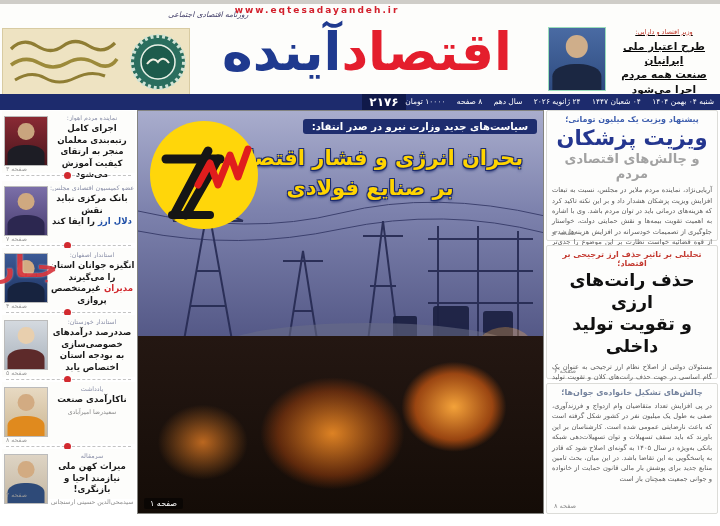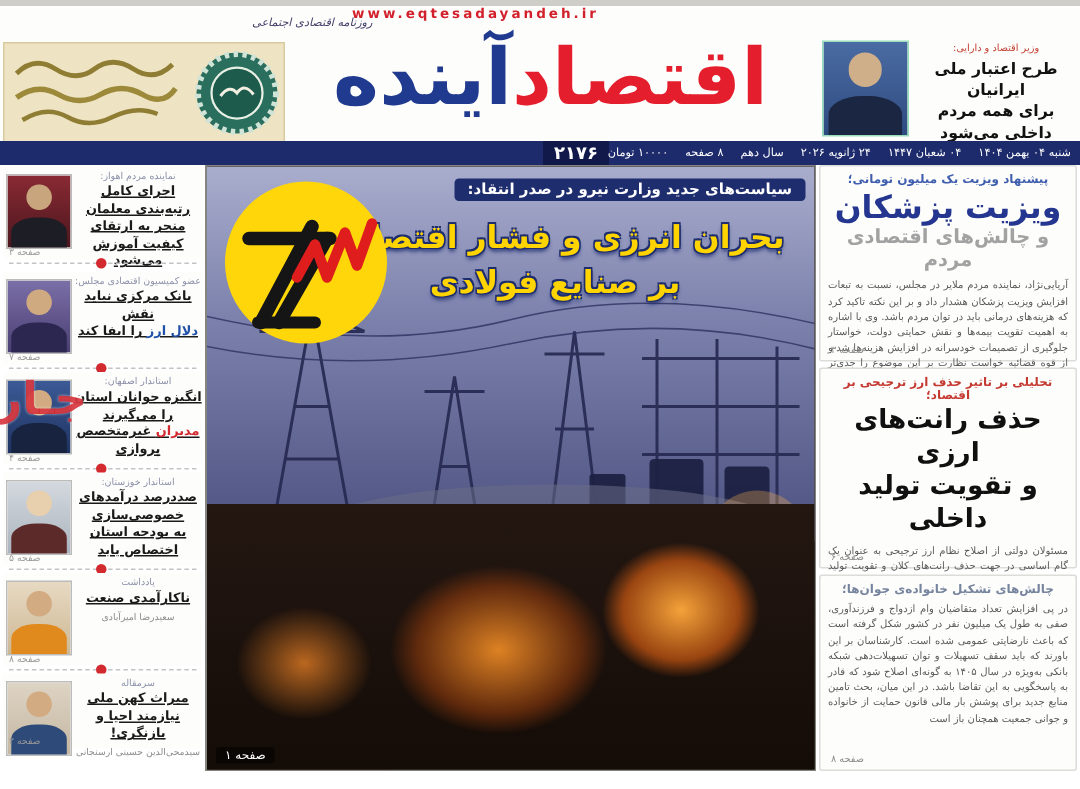--- a/index.html
+++ b/index.html
@@ -20,38 +20,38 @@
   .medallion { position:absolute; left:126px; top:4px; }
   .logo { position:absolute; left:188px; top:8px; width:358px; height:80px;
     display:flex; align-items:center; justify-content:center; direction:rtl;
     font-weight:bold; font-size:52px; letter-spacing:-2px; line-height:1; white-space:nowrap; overflow:hidden; }
   .logo .red  { color:#e41e2d; }
   .logo .blue { color:#1f3a8f; }
   
   .topstory { position:absolute; left:546px; top:22px; width:172px; height:66px; direction:rtl; }
   .topstory .photo { position:absolute; left:2px; top:1px; width:58px; height:64px;
     border:1px solid #9db; background:linear-gradient(#4a6ba3,#2e4b80); overflow:hidden; }
-  .topstory .txt { position:absolute; right:0; top:0; width:108px; text-align:center; }
+  .topstory .txt { position:absolute; right:0; top:0; width:108px; text-align:center;text-decoration:underline; }
   .ts-kicker { font-size:6.5px; color:#c0392b; margin-top:2px; }
   .ts-headline { font-size:10.5px; font-weight:bold; color:#111; line-height:1.35; margin-top:3px; }
   .ts-page { font-size:6.5px; color:#888; margin-top:3px; text-align:right; padding-right:8px; }
   
   #datebar { position:absolute; left:0; top:90px; width:720px; height:16px; background:#1d2b6d; }
   .issue-box { position:absolute; left:362px; top:0; width:44px; height:16px; background:#10194a;
     color:#fff; font-weight:bold; font-size:12px; text-align:center; line-height:16px; }
   .dateline { position:absolute; right:6px; top:0; height:16px; line-height:16px;
     color:#fff; font-size:7.5px; white-space:nowrap; }
   .dateline span { margin-left:9px; }
   
   .litem { position:absolute; left:2px; width:133px; height:62px; background:#fdfdfb; direction:rtl; }
   .litem .photo { position:absolute; left:2px; top:5px; width:44px; height:50px;
     border:1px solid #bbb; overflow:hidden; }
   .litem .txt { position:absolute; right:0; top:0; width:86px; height:100%; text-align:center; }
   .li-kicker { font-size:6.3px; color:#8a8fa8; margin-top:3px; white-space:nowrap; overflow:hidden; }
-  .li-headline { font-size:8.6px; font-weight:bold; color:#1a1a1a; line-height:1.35; margin-top:2px;text-decoration:underline; }
+  .li-headline { font-size:8.6px; font-weight:bold; color:#1a1a1a; line-height:1.35; margin-top:2px; }
   .li-author { font-size:6.2px; color:#8a8a8a; margin-top:2px; }
   .li-page { position:absolute; left:4px; bottom:1px; font-size:6.2px; color:#999; }
   .accent-red  { color:#d22a2f; }
   .accent-blue { color:#2050a8; }
   .lsep { position:absolute; left:6px; width:125px; height:6px; border-top:1px dashed #c3c3c3; }
   .lsep::after { content:""; position:absolute; left:58px; top:-4px; width:7px; height:7px;
     border-radius:50%; background:#d22a2f; }
   
   #lead { position:absolute; left:137px; top:106px; width:407px; height:404px;
     border:1px solid #83837f; overflow:hidden; background:#1a100a; }
@@ -123,21 +123,21 @@
     </div>
 
     <div class="topstory">
       <div class="photo">
         <div class="person" style="--suit:#1b2742; --skin:#cfae8a;"></div>
       </div>
       <div class="txt">
         <div class="ts-kicker">وزیر اقتصاد و دارایی:</div>
         <div class="ts-headline">
           <div>طرح اعتبار ملی ایرانیان</div>
-          <div>برای همه مردم داخلی می‌شود</div>
+          <div>صنعت همه مردم اجرا می‌شود</div>
         </div>
         <div class="ts-page">صفحه ۶</div>
       </div>
     </div>
   </div>
 
   <div id="datebar">
     <div class="issue-box">۲۱۷۶</div>
     <div class="dateline">
       <span>شنبه ۰۴ بهمن ۱۴۰۴</span>

